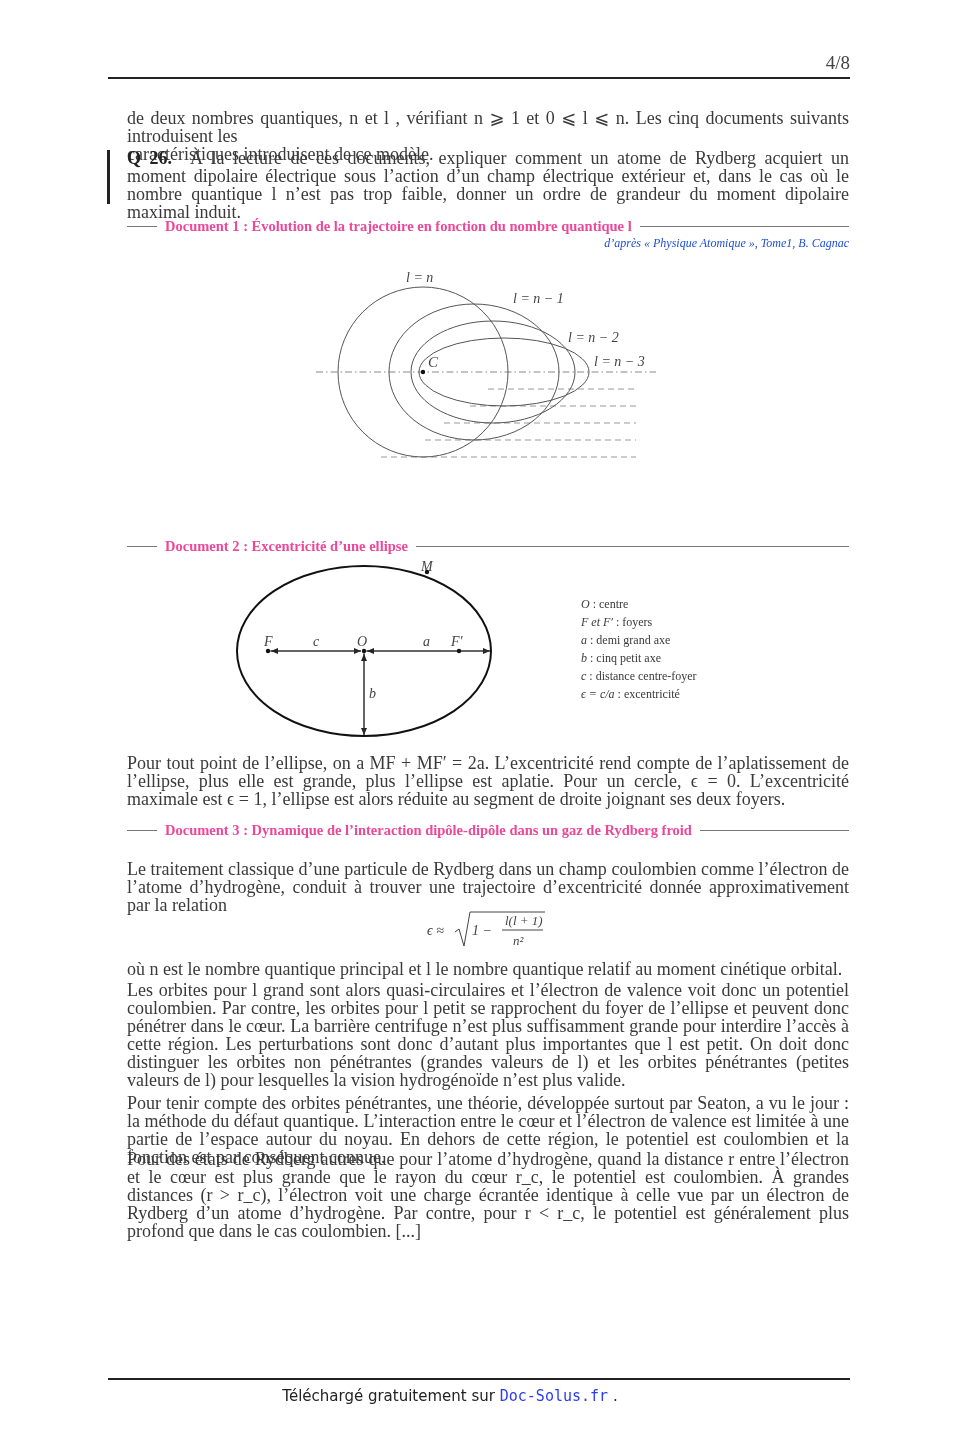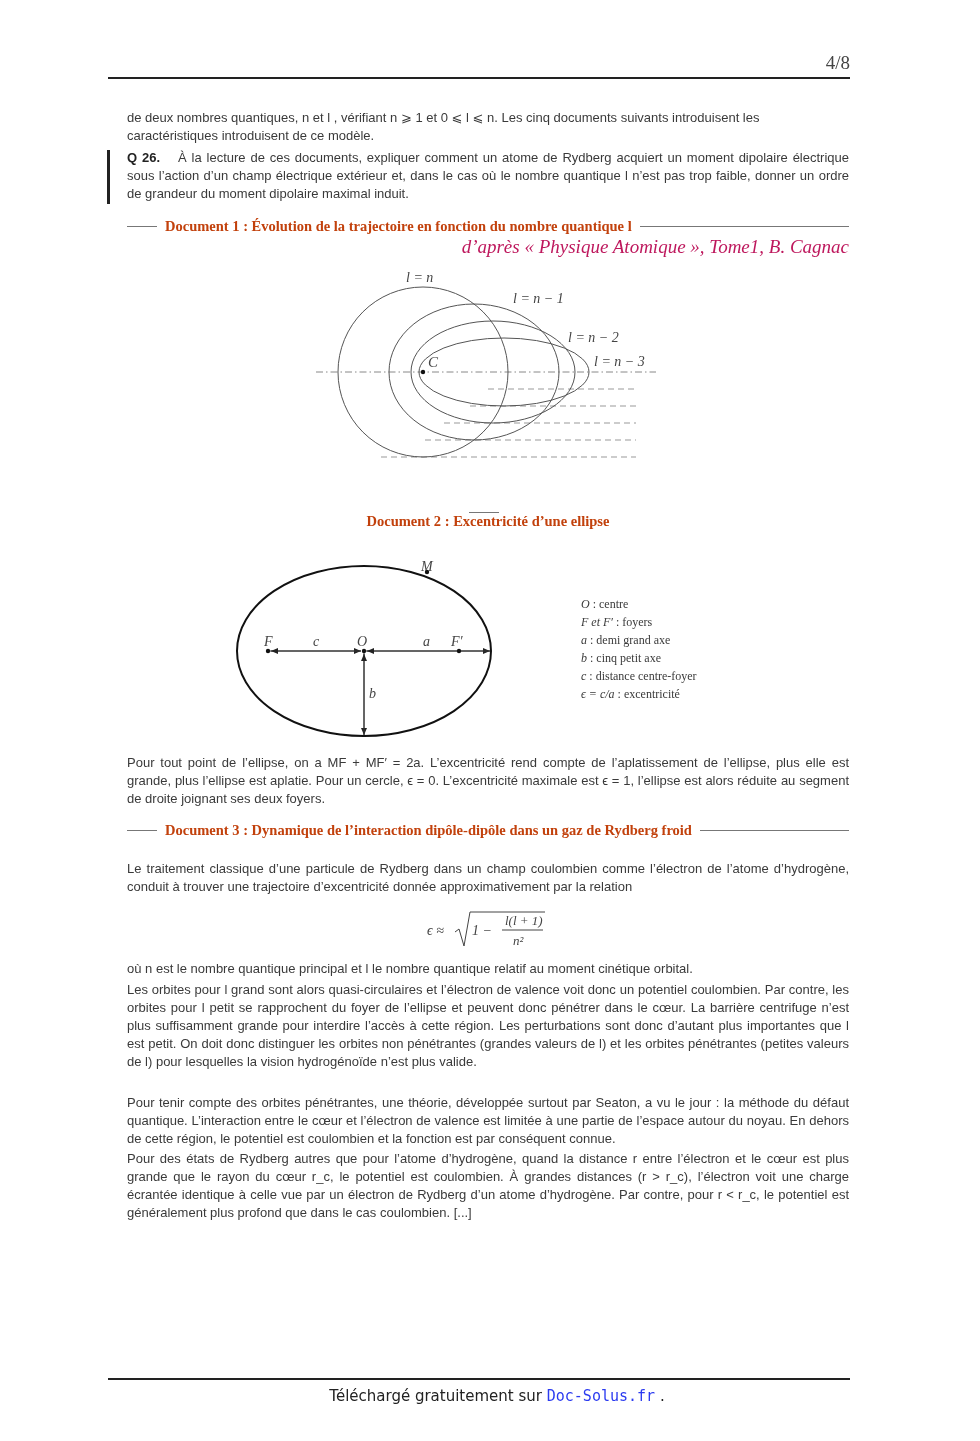--- a/index.html
+++ b/index.html
@@ -5,43 +5,43 @@
   html, body { margin: 0; padding: 0; background: #ffffff; }
   body { width: 980px; height: 1441px; position: relative; overflow: hidden;
          font-family: "DejaVu Serif", "Liberation Serif", serif; color: #333333; }
   .page { position: absolute; left: 0; top: 0; width: 980px; height: 1441px; }
   .header { position: absolute; left: 108px; top: 54px; width: 742px; height: 22px; }
   .header-title { position: absolute; left: 0; width: 700px; text-align: center; top: 0;
                   font-family: "Liberation Serif", serif; font-size: 16px; color: #444; }
   .header-page { position: absolute; right: 0; top: -2px; font-family: "Liberation Serif", serif; font-size: 19px; color: #444; }
   .header-rule { position: absolute; left: 108px; top: 77px; width: 742px; height: 2px; background: #222; }
 
-  .text { position: absolute; left: 127px; width: 722px; font-family: Liberation Sans, sans-serif;
-          font-size: 13px; line-height: 18px; text-align: justify; color: #3a3a3a; }
+  .text { position: absolute; left: 127px; width: 722px; font-family: Liberation Serif, serif;
+          font-size: 18px; line-height: 18px; text-align: justify; color: #3a3a3a; }
   .q-bar { position: absolute; left: 107px; top: 150px; width: 3px; height: 54px; background: #222; }
   .q-label { font-weight: bold; margin-right: 18px; color: #222; }
 
   .doc-head { position: absolute; left: 127px; width: 722px; height: 20px;
-              font-family: "Liberation Serif", serif; font-size: 14.5px; color: #c2410c; display: flex; align-items: center; }
+              font-family: "Liberation Serif", serif; font-size: 14.5px; color: #ec4899; display: flex; align-items: center; }
   .doc-head .dash-l { width: 30px; height: 1px; background: #777; margin-right: 8px; flex: none; }
   .doc-head .dash-r { flex: 1; height: 1px; background: #777; margin-left: 8px; }
   .doc-head .title { white-space: nowrap; }
   .doc-head .title b { font-weight: bold; }
   .source { position: absolute; right: 131px; font-family: "Liberation Serif", serif; font-style: italic;
-            font-size: 19px; color: #be185d; text-align: right; white-space: nowrap; }
+            font-size: 12px; color: #1d4ed8; text-align: right; white-space: nowrap; }
 
   .legend { position: absolute; left: 581px; top: 595px; font-family: "Liberation Serif", serif; font-size: 12px;
             line-height: 18px; color: #3a3a3a; }
   .legend .row { white-space: nowrap; }
 
   .formula { position: absolute; left: 425px; top: 908px; font-family: "Liberation Serif", serif; font-size: 14px; color: #333; }
 
   .footer-rule { position: absolute; left: 108px; top: 1378px; width: 742px; height: 2px; background: #222; }
   .footer { position: absolute; left: 0; width: 900px; top: 1387px; text-align: center;
-            font-family: "DejaVu Sans", sans-serif; font-size: 15px; color: #222; padding-left: 47px; }
+            font-family: "DejaVu Sans", sans-serif; font-size: 15px; color: #222; }
   .footer .link { font-family: "DejaVu Sans Mono", monospace; color: #2b3bf0; }
 
   svg text { font-family: "Liberation Serif", serif; font-style: italic; fill: #444; }
 </style>
 </head>
 <body>
 
 <div class="page">
 
   <div class="header">
@@ -83,21 +83,21 @@
 
     <circle cx="423" cy="372" r="2.2" fill="#111"></circle>
     <text x="428" y="367" font-size="15">C</text>
     <text x="406" y="282" font-size="14">l = n</text>
     <text x="513" y="303" font-size="14">l = n − 1</text>
     <text x="568" y="342" font-size="14">l = n − 2</text>
     <text x="594" y="366" font-size="14">l = n − 3</text>
   </svg>
 
 
-  <div class="doc-head" style="top:512px;flex-direction:column;">
+  <div class="doc-head" style="top:536px;">
     <span class="dash-l"></span>
     <span class="title"><b>Document 2 :</b> <b>Excentricité d’une ellipse</b></span>
     <span class="dash-r"></span>
   </div>
 
   <svg style="position:absolute;left:0;top:540px;" width="560" height="210">
     <defs>
       <marker id="arr" markerWidth="8" markerHeight="8" refX="7" refY="4" orient="auto" markerUnits="userSpaceOnUse">
         <path d="M0,1 L7,4 L0,7 z" fill="#222"></path>
       </marker>

